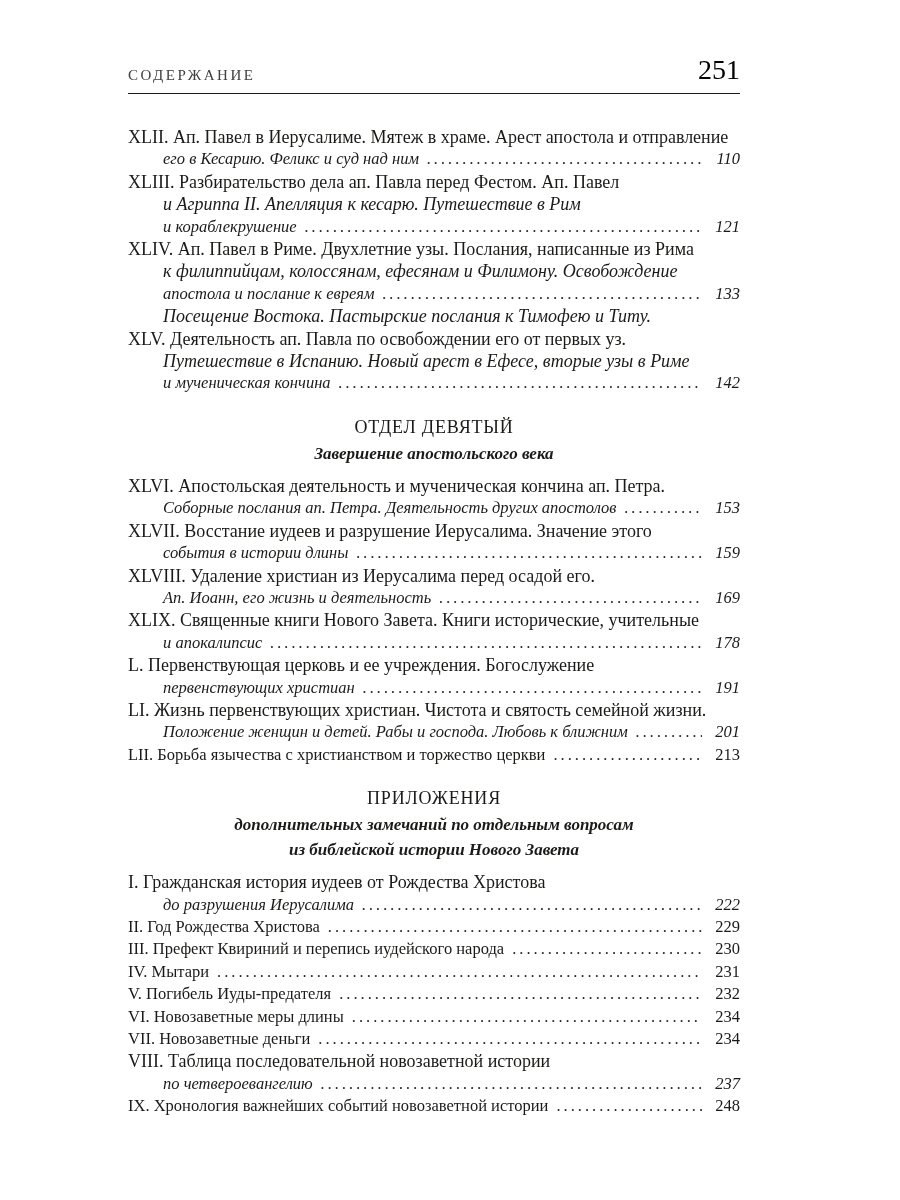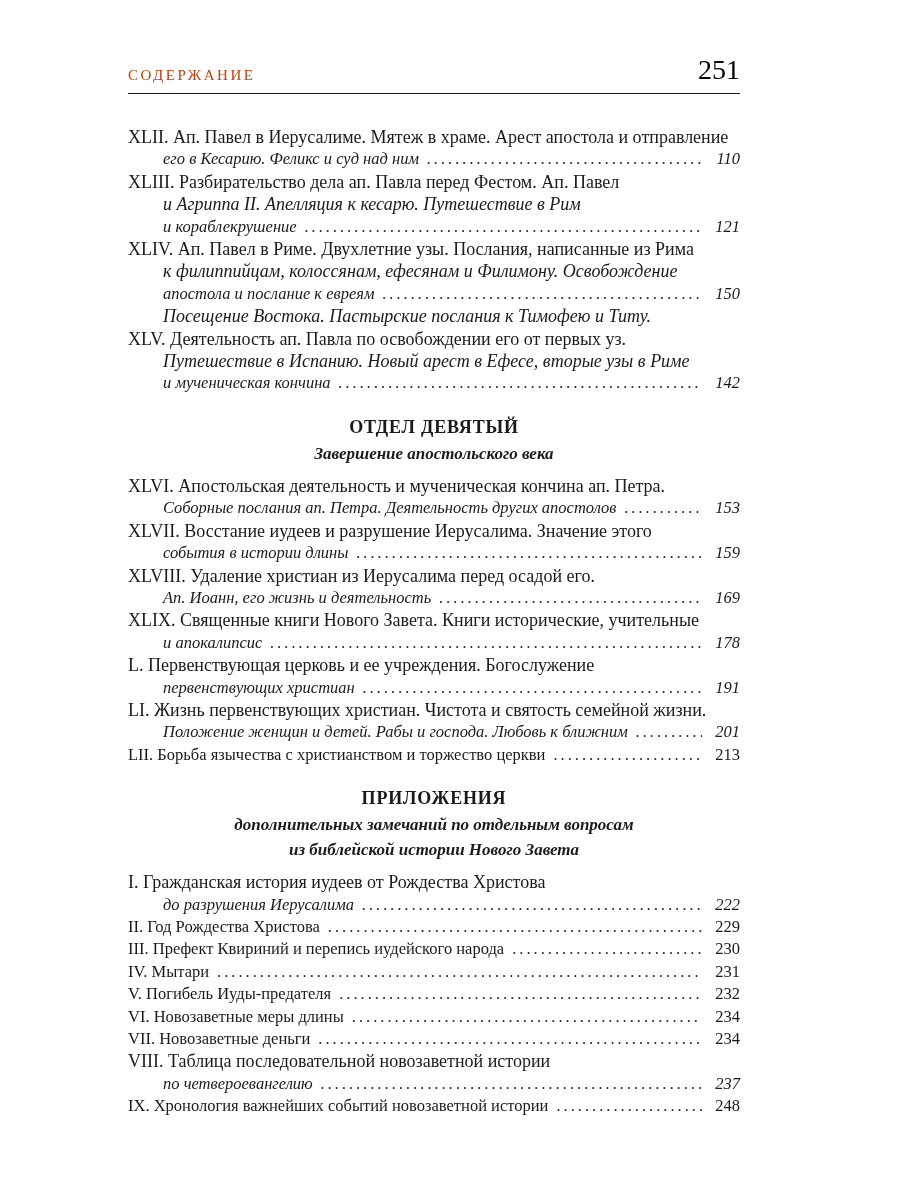--- a/index.html
+++ b/index.html
@@ -22,21 +22,21 @@
   .header-row {
     display: flex;
     justify-content: space-between;
     align-items: flex-end;
     padding-bottom: 9px;
     border-bottom: 1.5px solid #1d1c1a;
   }
   .running-title {
     font-size: 15px;
     letter-spacing: 2.5px;
-    color: #c2410c;
+    color: #404040;
   }
   .page-number-big {
     font-size: 28px;
     line-height: 1;
     color: #000000;
   }
   .toc { margin-top: 32px; }
   .entry { margin: 0; }
   .line {
     font-size: 18px;
@@ -63,21 +63,21 @@
   .leader::after {
     content: "............................................................................................................................................";
     letter-spacing: 3px;
   }
   .pg {
     min-width: 34px;
     text-align: right;
   }
   .section-heading {
     text-align: center;
-    font-weight: bold;
+    font-weight: normal;
     font-size: 18px;
     letter-spacing: 0.8px;
     margin: 22px 0 3px 0;
   }
   .section-subtitle {
     text-align: center;
     font-weight: bold;
     font-style: italic;
     font-size: 17px;
     line-height: 25px;
@@ -113,21 +113,21 @@
           <span class="leader"></span>
           <span class="pg">121</span>
         </div>
       </div>
       <div class="entry">
         <div class="line">XLIV. Ап. Павел в Риме. Двухлетние узы. Послания, написанные из Рима</div>
         <div class="line cont">к филиппийцам, колоссянам, ефесянам и Филимону. Освобождение</div>
         <div class="lastline cont">
           <span class="txt">апостола и послание к евреям</span>
           <span class="leader"></span>
-          <span class="pg">150</span>
+          <span class="pg">133</span>
         </div>
       </div>
       <div class="entry">
         <div class="line cont">Посещение Востока. Пастырские послания к Тимофею и Титу.</div>
         <div class="line">XLV. Деятельность ап. Павла по освобождении его от первых уз.</div>
         <div class="line cont">Путешествие в Испанию. Новый арест в Ефесе, вторые узы в Риме</div>
         <div class="lastline cont">
           <span class="txt">и мученическая кончина</span>
           <span class="leader"></span>
           <span class="pg">142</span>

